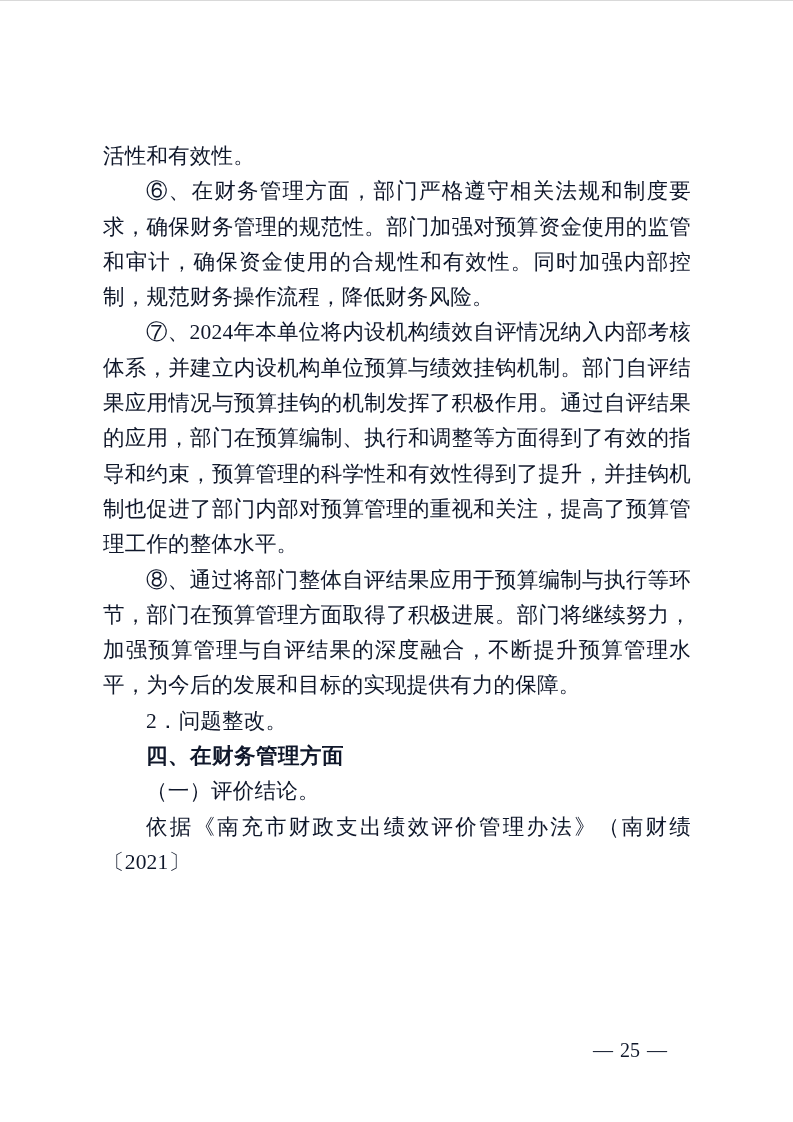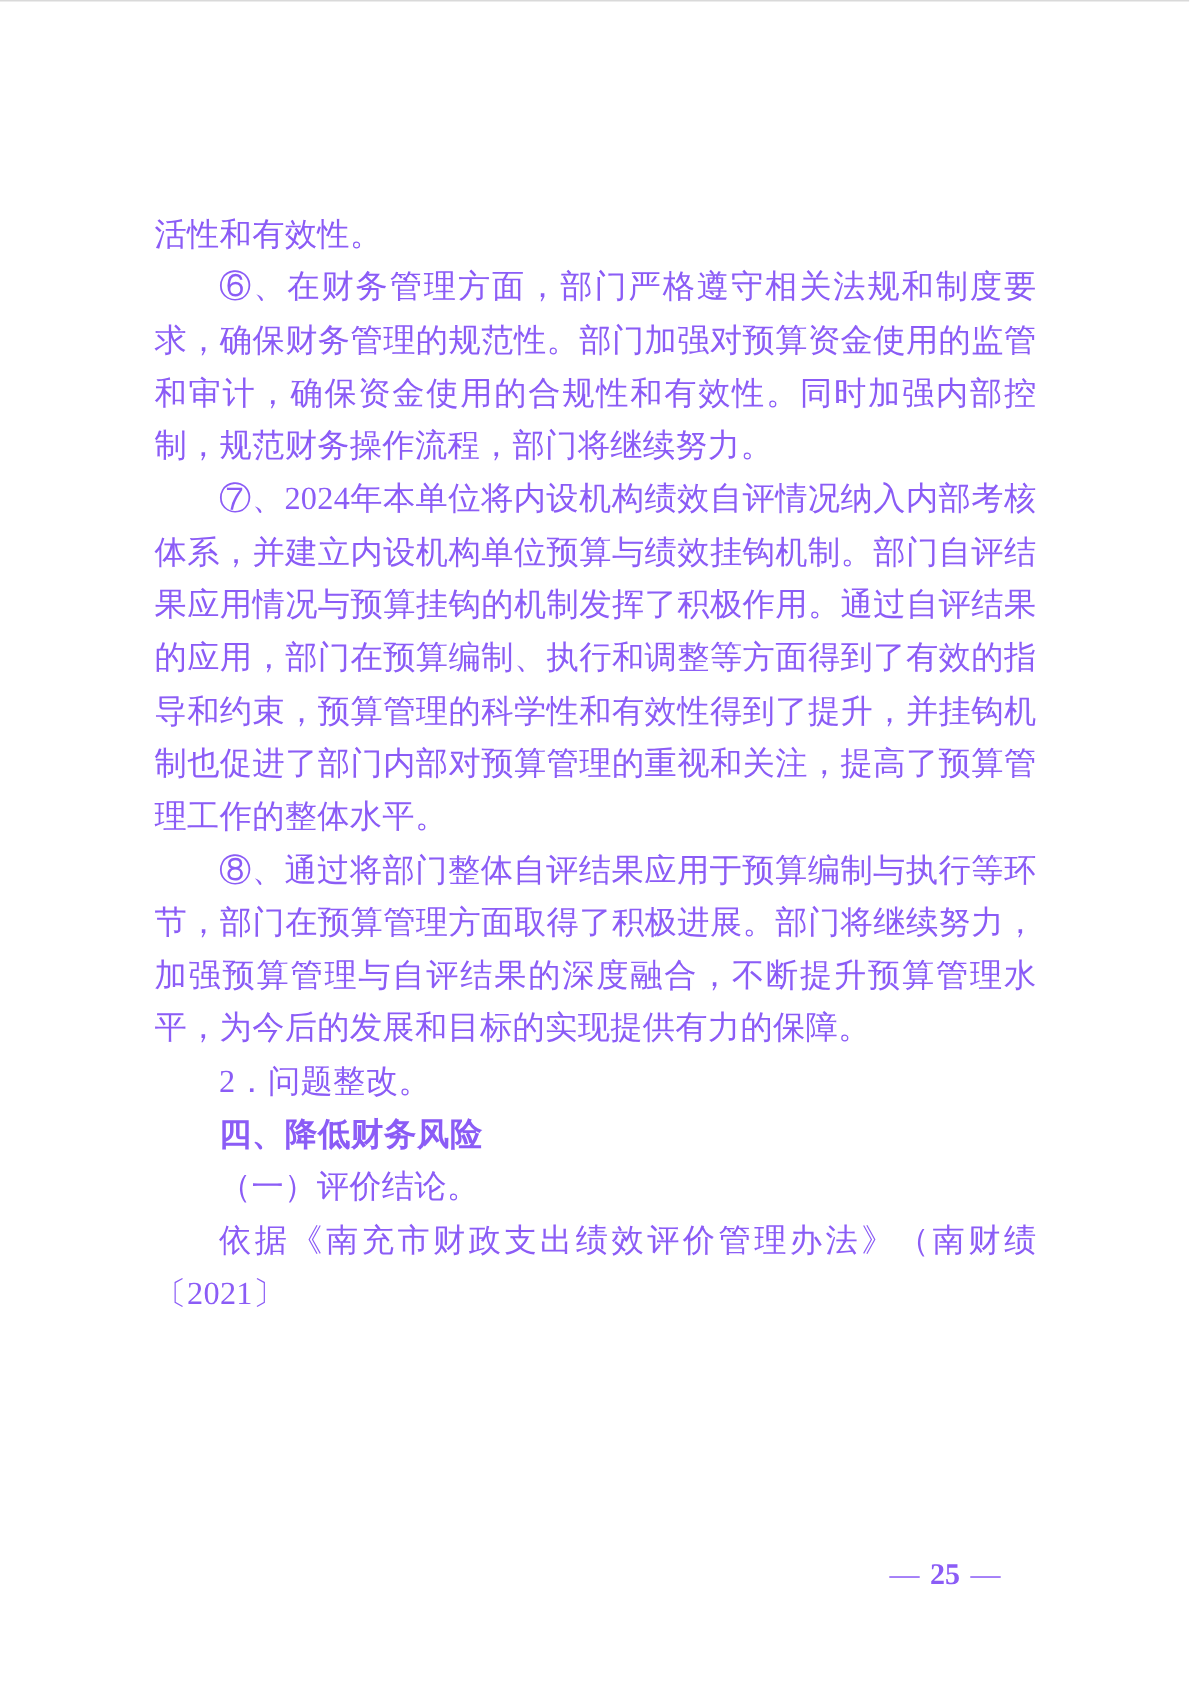--- a/index.html
+++ b/index.html
@@ -6,21 +6,21 @@
     margin: 0;
     padding: 0;
     background: #ffffff;
   }
   .page {
     position: relative;
     width: 793px;
     height: 1122px;
     background: #ffffff;
     overflow: hidden;
-    color: #8b5cf6;
+    color: #0f172a;
   }
   .top-edge {
     position: absolute;
     top: 0; left: 0; right: 0;
     height: 1px;
     background: #d9d9d9;
   }
   .content {
     position: absolute;
     left: 103px;
@@ -53,45 +53,45 @@
   .footer {
     position: absolute;
     top: 1038px;
     right: 126px;
     font-family: "Liberation Serif", serif;
     font-size: 20px;
     line-height: 24px;
     white-space: nowrap;
   }
   .footer .num {
-    font-weight: bold;
+    font-weight: normal;
     margin: 0 7px;
     text-align: right;
   }
 </style>
 </head>
 <body>
 
 <div class="page">
   <div class="top-edge"></div>
 
   <div class="content">
     <p class="no-indent">活性和有效性。</p>
 
-    <p>⑥、在财务管理方面，部门严格遵守相关法规和制度要求，确保财务管理的规范性。部门加强对预算资金使用的监管和审计，确保资金使用的合规性和有效性。同时加强内部控制，规范财务操作流程，部门将继续努力。</p>
+    <p>⑥、在财务管理方面，部门严格遵守相关法规和制度要求，确保财务管理的规范性。部门加强对预算资金使用的监管和审计，确保资金使用的合规性和有效性。同时加强内部控制，规范财务操作流程，降低财务风险。</p>
 
     <p><span>⑦、</span><span class="bold-num">2024</span><span>年本单位将内设机构绩效自评情况纳入内部考核体系，并建立内设机构单位预算与绩效挂钩机制。部门自评结果应用情况与预算挂钩的机制发挥了积极作用。通过自评结果的应用，部门在预算编制、执行和调整等方面得到了有效的指导和约束，预算管理的科学性和有效性得到了提升，并挂钩机制也促进了部门内部对预算管理的重视和关注，提高了预算管理工作的整体水平。</span></p>
 
     <p>⑧、通过将部门整体自评结果应用于预算编制与执行等环节，部门在预算管理方面取得了积极进展。部门将继续努力，加强预算管理与自评结果的深度融合，不断提升预算管理水平，为今后的发展和目标的实现提供有力的保障。</p>
 
     <p><span class="bold-num">2</span><span>．问题整改。</span></p>
 
 
 
-    <p class="heading-1">四、降低财务风险</p>
+    <p class="heading-1">四、在财务管理方面</p>
 
     <p class="heading-2">（一）评价结论。</p>
 
     <p><span>依据《南充市财政支出绩效评价管理办法》（南财绩〔</span><span class="bold-num">2021</span><span>〕</span></p>
   </div>
 
   <div class="footer"><span>—</span><span class="num">25</span><span>—</span></div>
 </div>
 
 </body></html>

